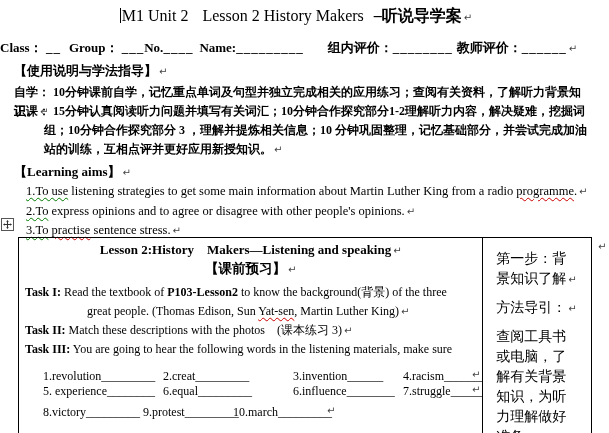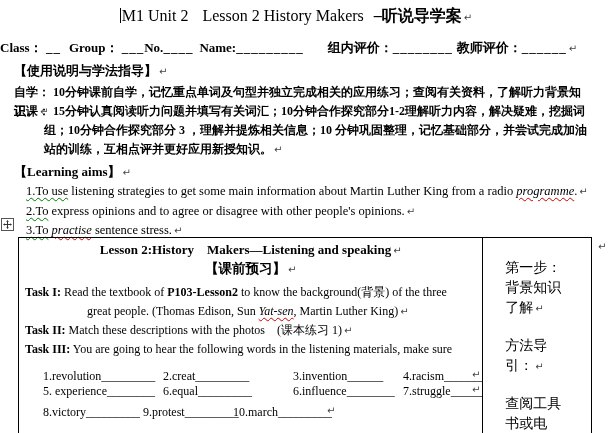--- a/index.html
+++ b/index.html
@@ -21,21 +21,21 @@
   
   .usage-header { position:absolute; top:62px; left:14px; font-size:13px; font-weight:bold; }
   .self-line { position:absolute; top:83px; left:14px; width:582px; font-size:12px; font-weight:bold; line-height:19px; }
   .lesson-line { position:absolute; top:102px; left:14px; width:582px; font-size:12px; font-weight:bold; line-height:19px;
                  padding-left:30px; text-indent:-30px; }
   
   .aims-block { position:absolute; top:163px; left:14px; width:586px; }
   .aims-header { font-size:13px; font-weight:bold; line-height:18px; }
   .aim-item { font-size:12.5px; line-height:18.5px; padding-left:12px; }
   .wavy-green { text-decoration:underline wavy #007a00 1px; text-underline-offset:2px; }
-  .wavy-red   { text-decoration:underline wavy #cc0000 1px; text-underline-offset:2px;font-style:italic; }
+  .wavy-red   { text-decoration:underline wavy #cc0000 1px; text-underline-offset:2px; }
   
   .tbl-handle { position:absolute; left:1px; top:218px; width:13px; height:13px; border:1px solid #555;
                 background:#fff; display:flex; align-items:center; justify-content:center; cursor:move; }
   
   .prep-table { position:absolute; left:18px; top:237px; width:574px; height:220px; border:1px solid #000; display:flex; }
   .col-left  { width:465px; padding:3px 6px 0 6px; overflow:hidden; position:relative; }
   .col-right { width:109px; border-left:1px solid #000; padding:3px 3px 0 5px; font-size:14px; line-height:20px; overflow:hidden; }
   .tbl-title { text-align:center; font-weight:bold; font-size:13px; line-height:18px; white-space:nowrap; }
   .tbl-sub   { text-align:center; font-weight:bold; font-size:13.5px; line-height:18px; }
   .task-line { font-size:12px; line-height:19px; white-space:nowrap; }
@@ -44,21 +44,21 @@
   .task-label { font-weight:bold;font-family:Liberation Serif, serif; }
   .bold-seg { font-weight:bold; }
   .word-rows { position:relative; margin-top:4px; height:66px; font-size:12px; }
   .word-row { position:absolute; height:21px; width:100%; }
   .wr1 { top:6px; } .wr2 { top:21px; } .wr3 { top:42px; }
   .word-item { position:absolute; top:0; white-space:nowrap; }
   .w-a{left:18px;} .w-b{left:138px;} .w-c{left:268px;} .w-d{left:378px;}
   .w3-b{left:118px;} .w3-c{left:208px;}
   .pm-r12{ position:absolute; left:445px; top:0; } .pm-r3{ position:absolute; left:300px; top:0; }
   
-  .sidebar-p { margin:17px; }
+  .sidebar-p { margin:8px; }
   
   .pmark { font-family:"DejaVu Sans",sans-serif; font-size:10px; color:#444; margin-left:2px; font-weight:normal; }
   .row-end-mark { position:absolute; left:596px; top:241px; }
 </style>
 </head>
 <body>
 
 <div class="page">
 
   <div class="title-line">
@@ -103,21 +103,21 @@
       <div class="tbl-title"><span>Lesson 2:History　Makers—Listening and speaking</span><span class="pmark">↵</span>
       </div>
       <div class="tbl-sub"><span>【课前预习】</span><span class="pmark">↵</span>
       </div>
 
       <div class="task-line t1-line1"><span class="task-label">Task I:</span><span> Read the textbook of </span><span class="bold-seg">P103-Lesson2</span><span> to know the background(背景) of the three</span>
       </div>
       <div class="task-line t1-line2"><span>great people. (Thomas Edison, Sun </span><span class="wavy-red">Yat-sen</span><span>, Martin Luther King)</span><span class="pmark">↵</span>
       </div>
 
-      <div class="task-line"><span class="task-label">Task II:</span><span> Match these descriptions with the photos　(课本练习 1)</span><span class="pmark">↵</span>
+      <div class="task-line"><span class="task-label">Task II:</span><span> Match these descriptions with the photos　(课本练习 3)</span><span class="pmark">↵</span>
       </div>
 
       <div class="task-line"><span class="task-label">Task III:</span><span> You are going to hear the following words in the listening materials, make sure</span>
       </div>
 
       <div class="word-rows">
         <div class="word-row wr1">
           <span class="word-item w-a">1.revolution_________</span>
           <span class="word-item w-b">2.creat_________</span>
           <span class="word-item w-c">3.invention______</span>

